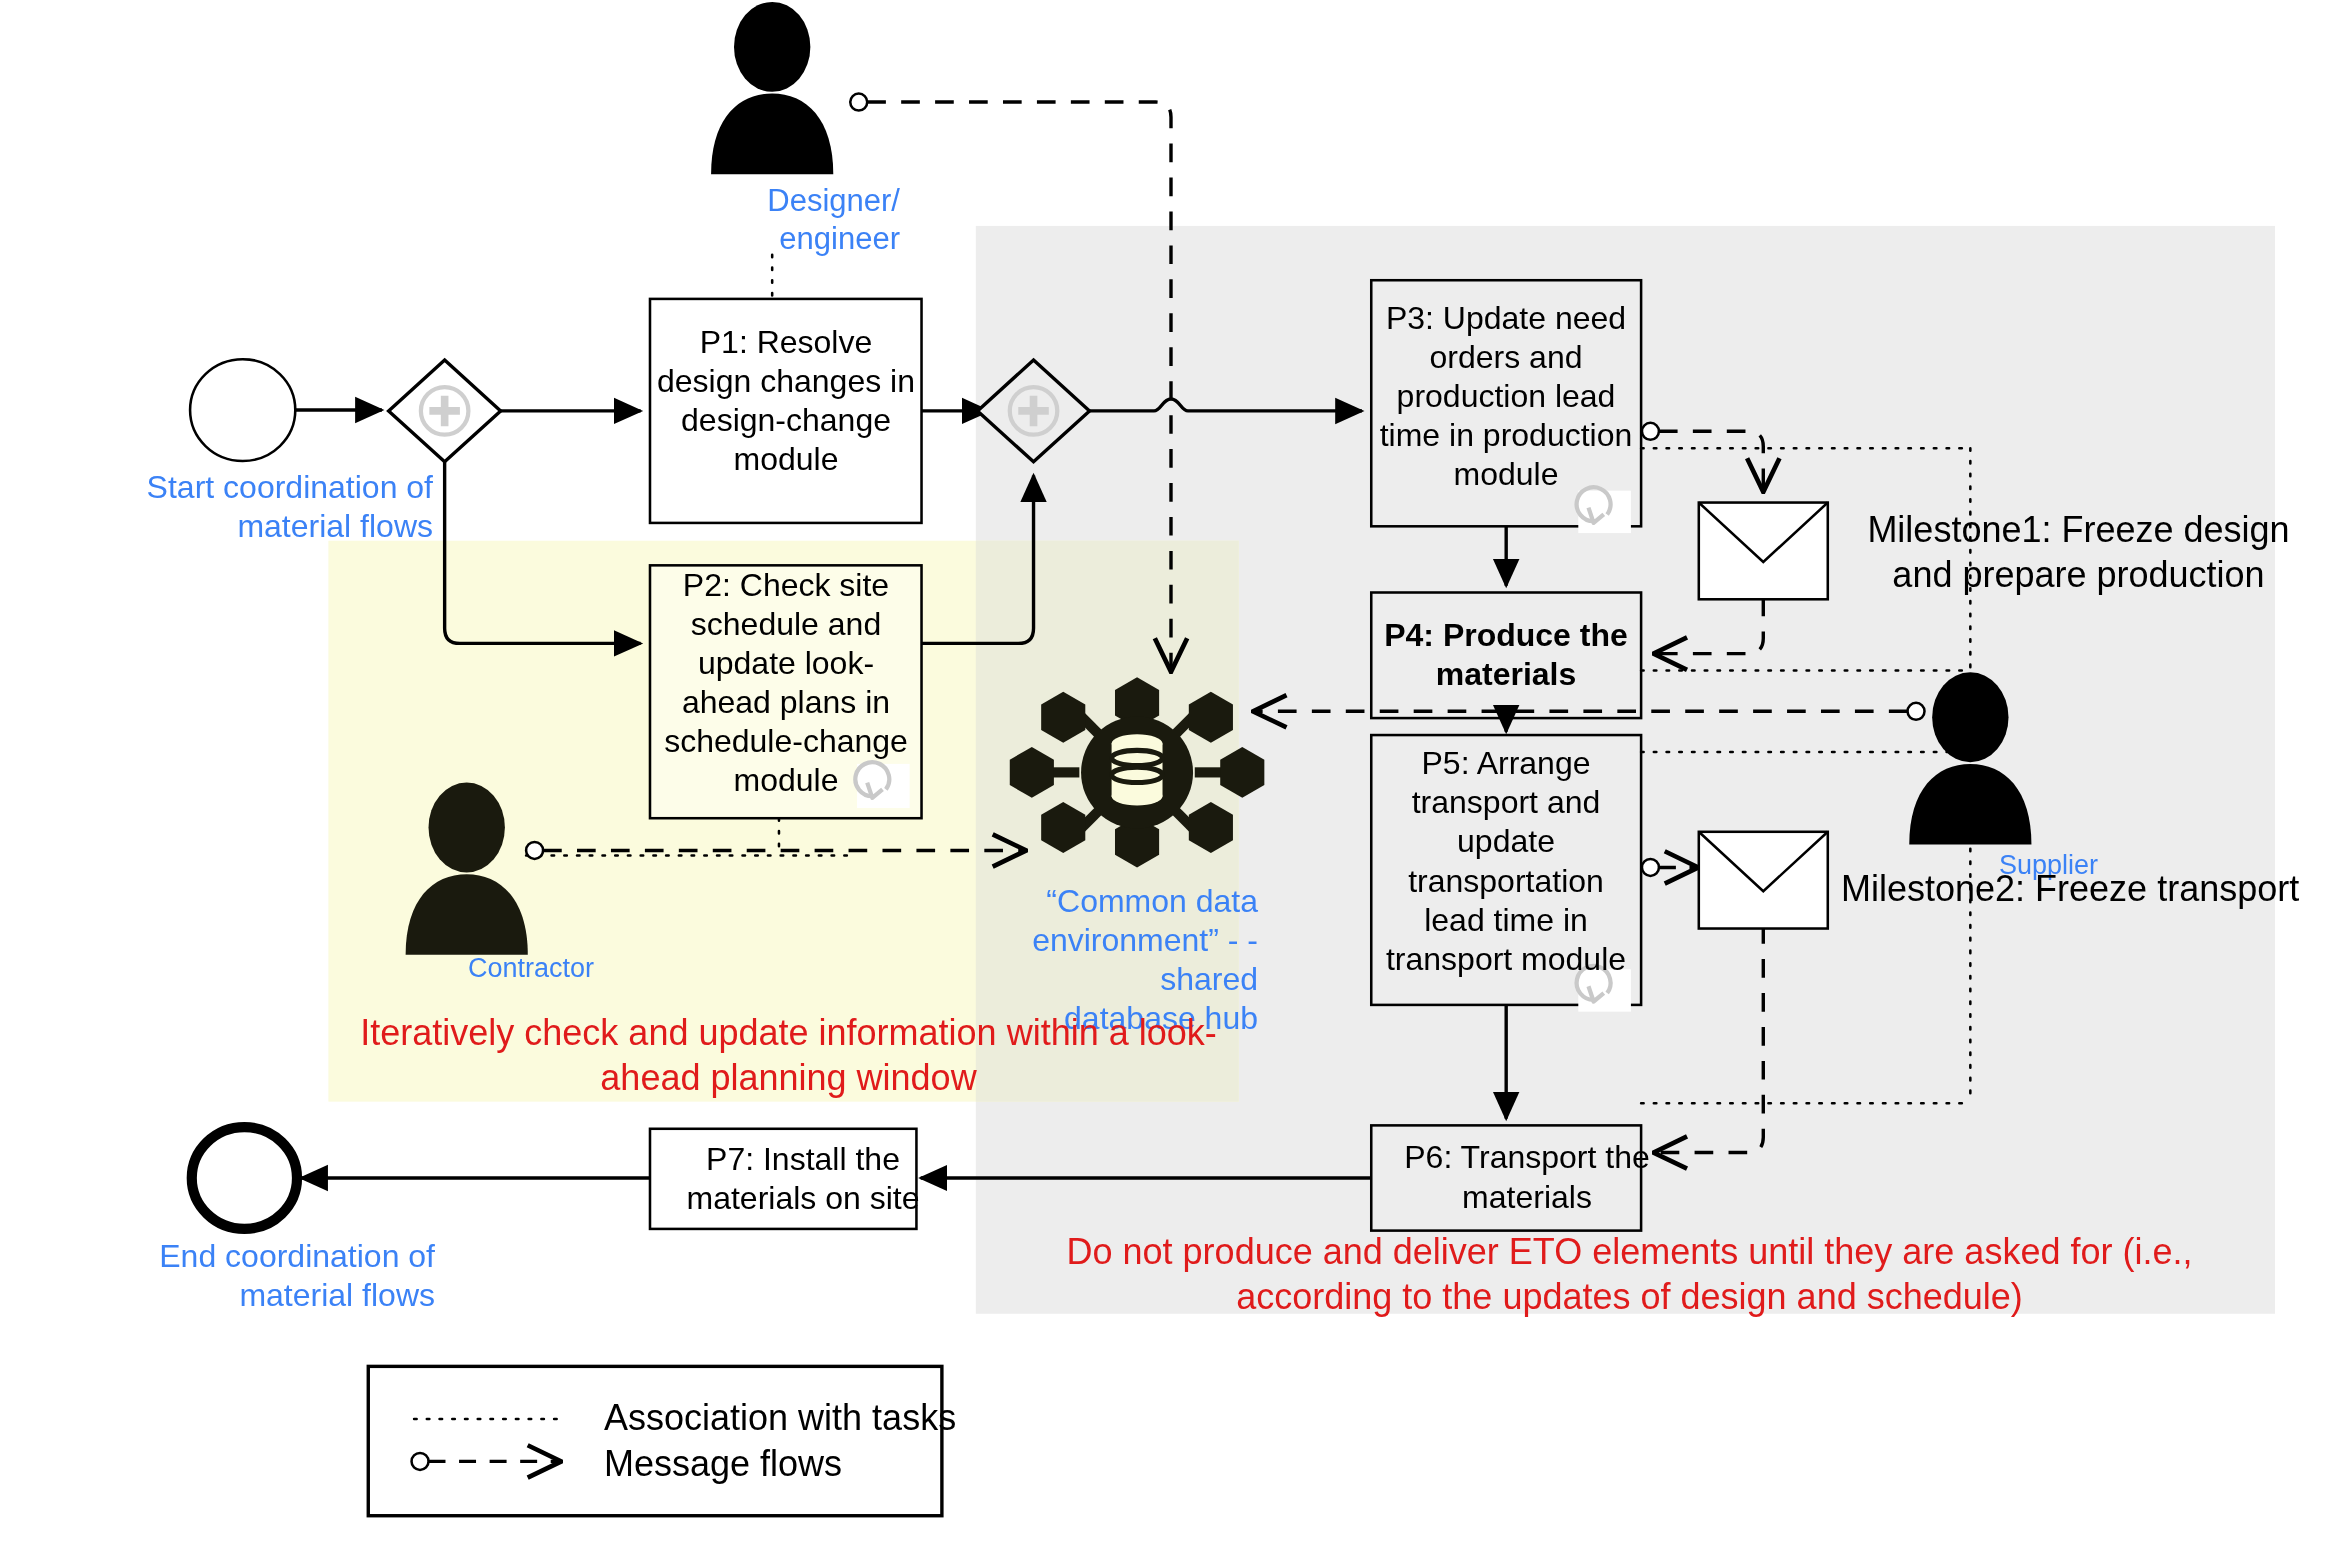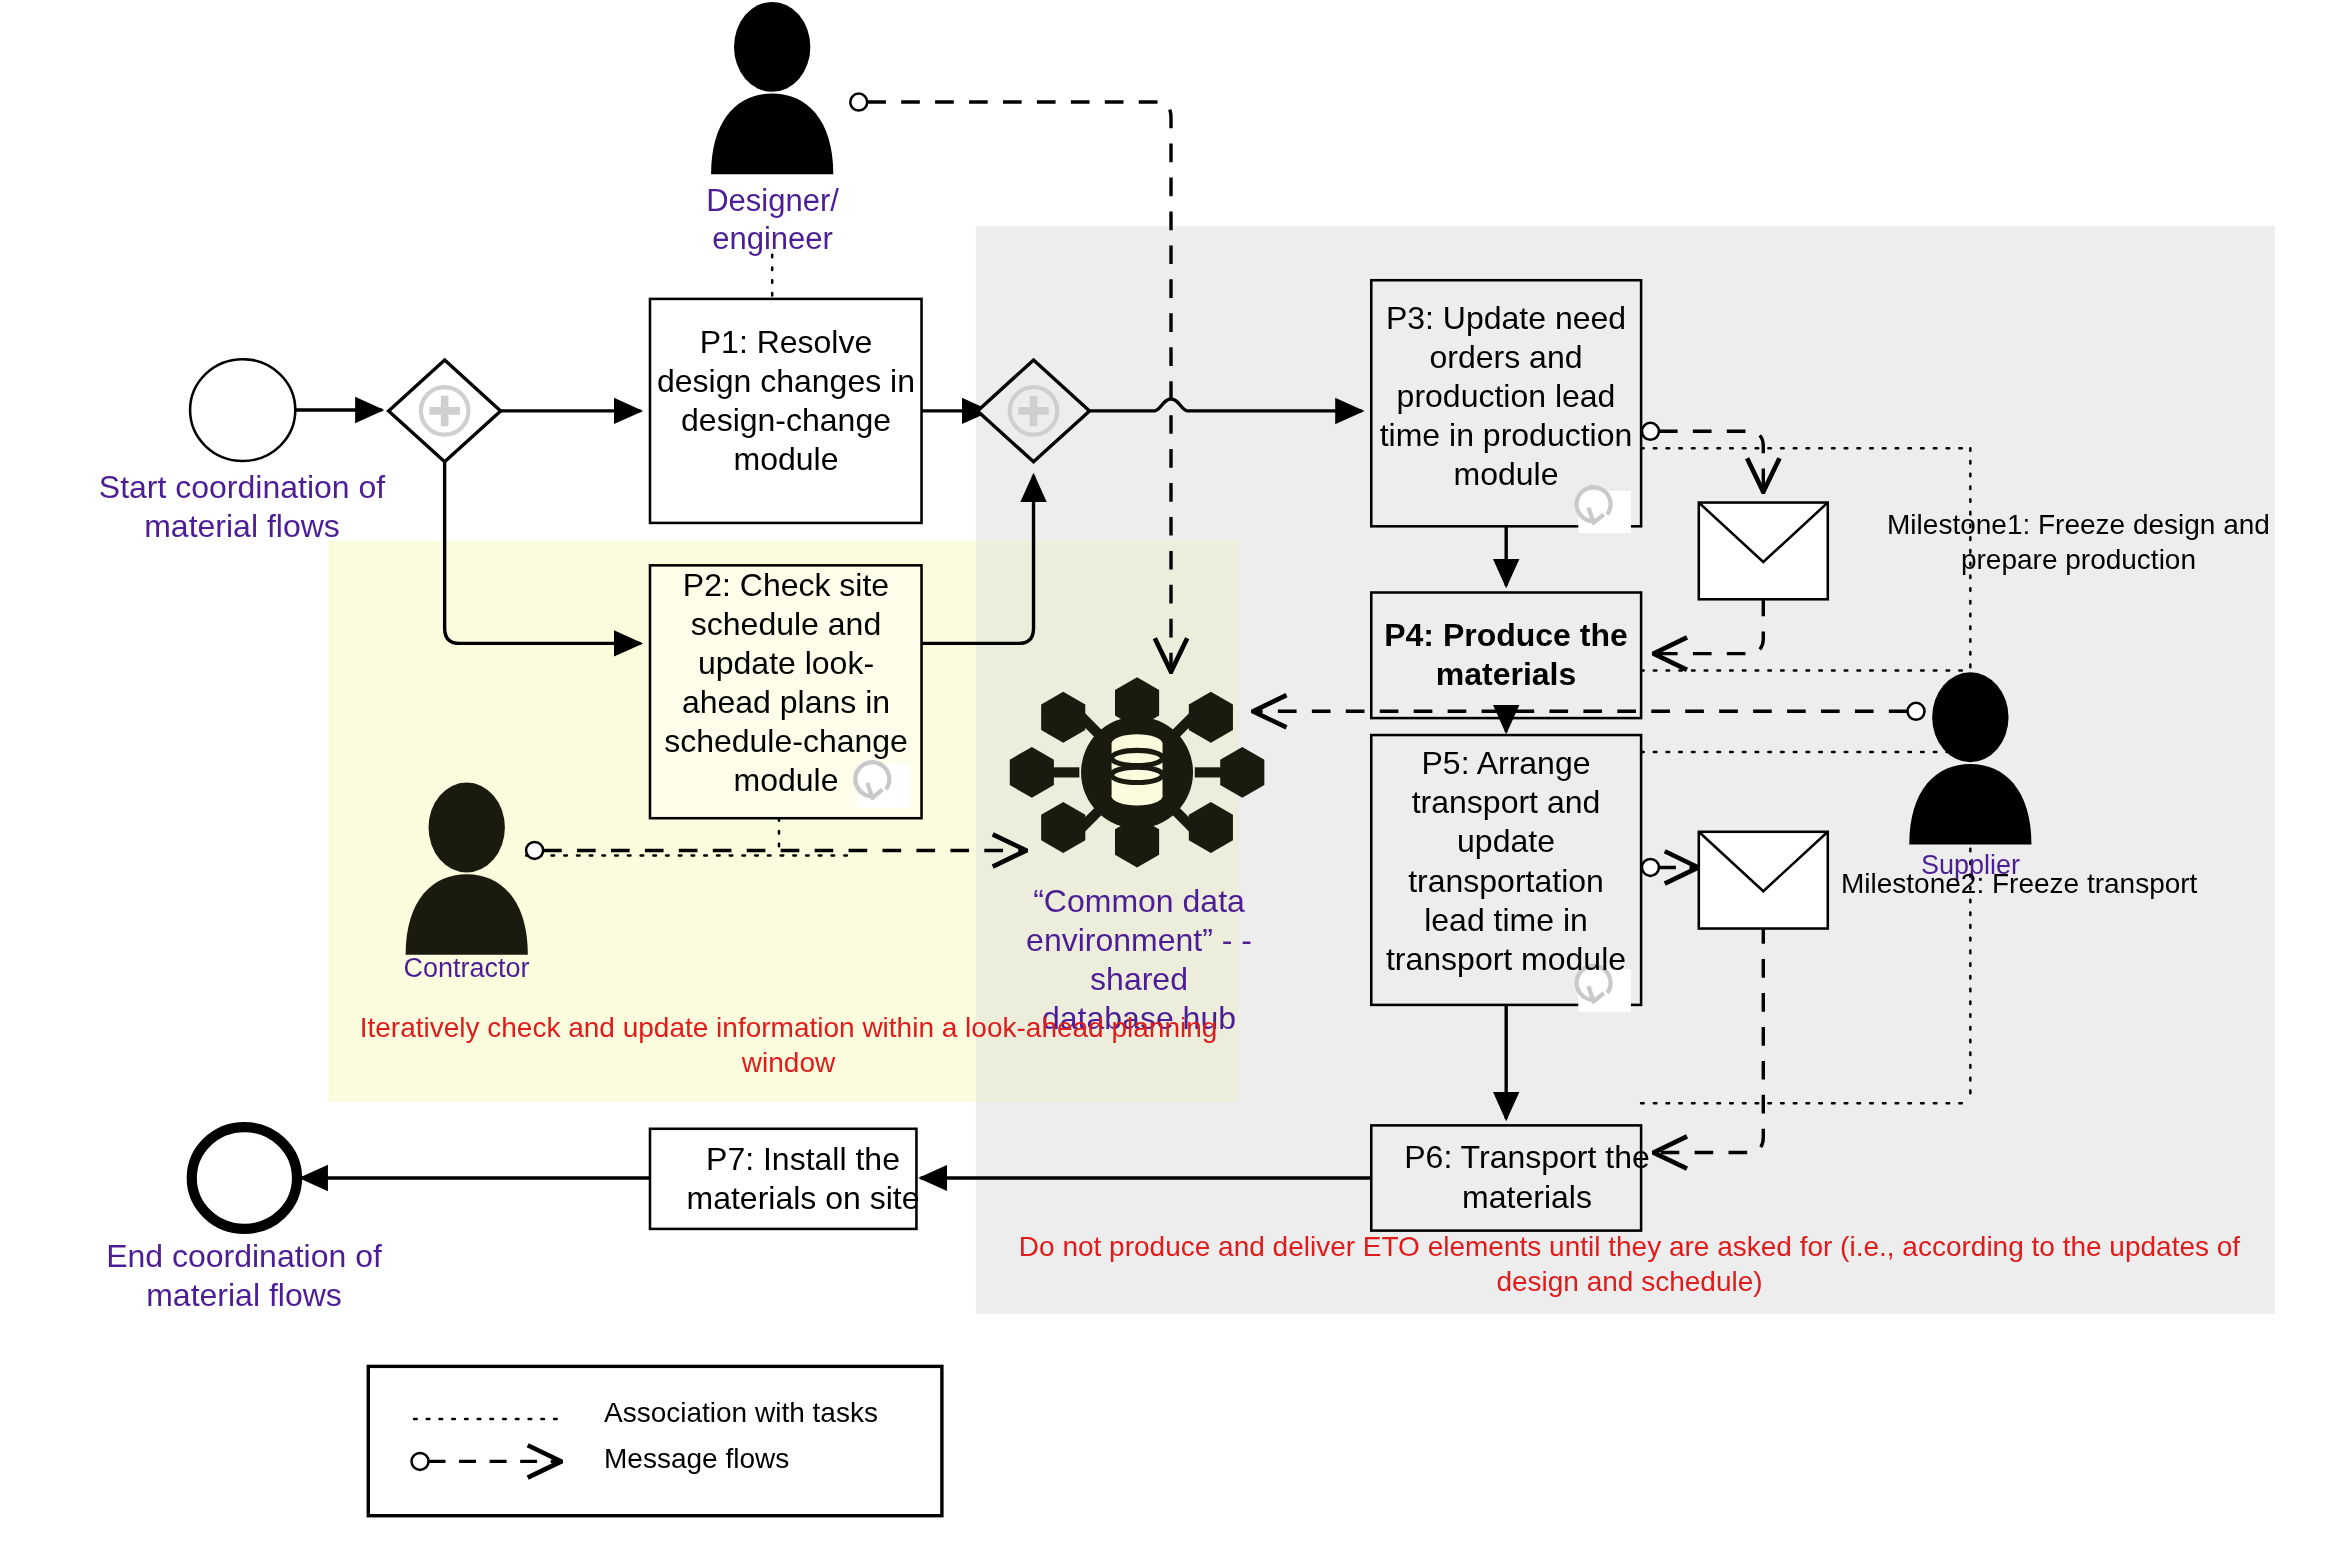--- a/index.html
+++ b/index.html
@@ -1,26 +1,26 @@
 <!DOCTYPE html>
 <html style="font-size:13.6px"><head>
 <meta charset="utf-8">
 <style>
   html,body{margin:0;padding:0;background:#ffffff;}
   body{font-family:"Liberation Sans","DejaVu Sans",sans-serif;}
   #stage{position:relative;width:2342px;height:1566px;background:#fff;overflow:hidden;}
   #svgroot{position:absolute;left:0;top:0;width:2342px;height:1566px;}
-  .lbl{position:absolute;text-align:center;color:#4c1d95;line-height:1.22;}
+  .lbl{position:absolute;text-align:right;color:#3b82f6;line-height:1.22;}
   .tasktxt{position:absolute;display:flex;align-items:center;justify-content:center;
            text-align:center;line-height:1.22;color:#000;box-sizing:border-box;padding:3.4px 6.8px;}
   .tasktxt span{display:block;width:100%;}
   .note{position:absolute;color:#e01b1b;text-align:center;line-height:1.25;}
   .legtxt{position:absolute;color:#000;}
   .fs38{font-size:32px;} .fs36{font-size:31px;} .fs34{font-size:27px;}
-  .fs40{font-size:28px;}
+  .fs40{font-size:36px;}
 </style>
 </head>
 <body>
 
 <div id="stage">
 
   <svg id="svgroot" viewBox="0 0 2760 1845">
     <defs>
       <marker id="solidArrow" viewBox="0 0 12 12" refX="10.5" refY="6" markerWidth="9" markerHeight="9" orient="auto-start-reverse">
         <path d="M0,0.8 L11.5,6 L0,11.2 z" fill="#000"></path>

